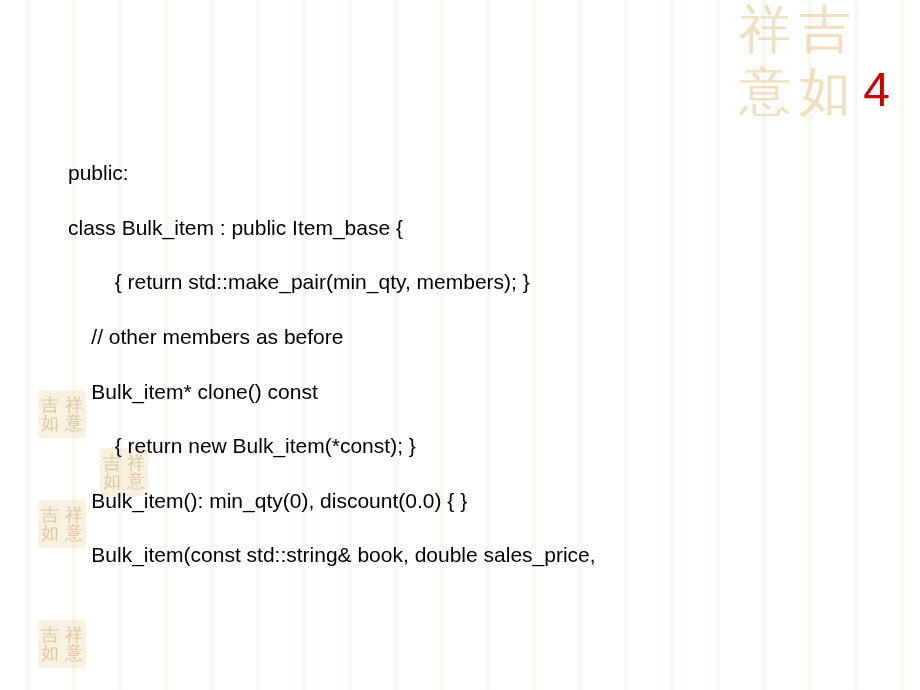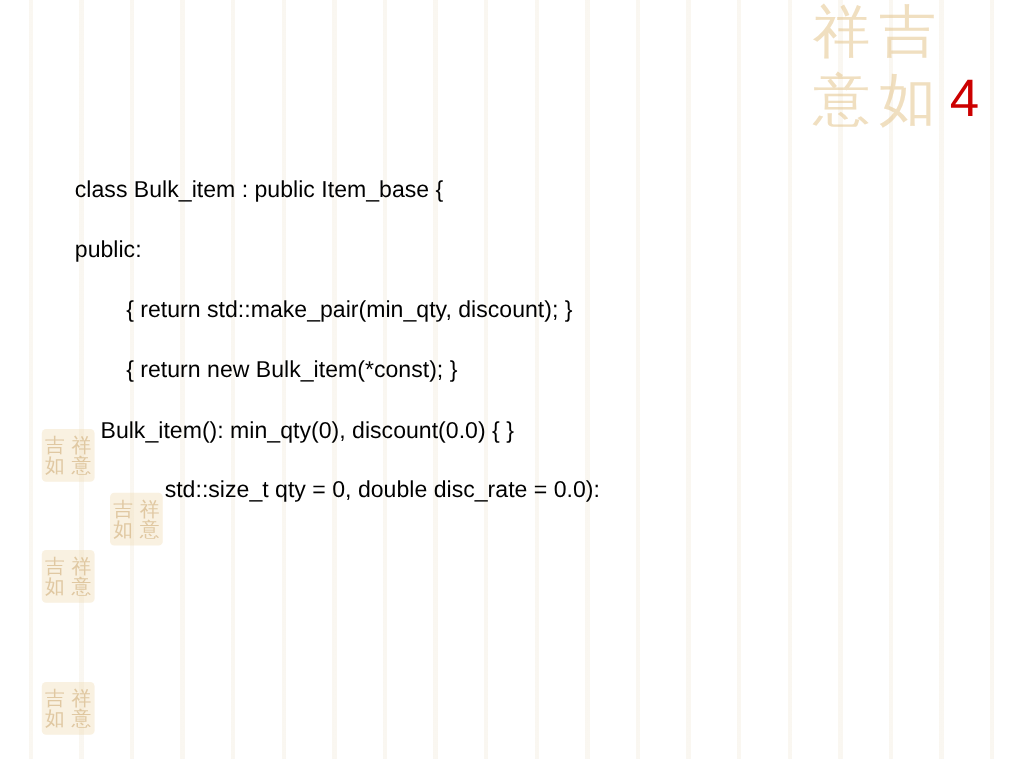--- a/index.html
+++ b/index.html
@@ -125,26 +125,28 @@
     <span>意</span>
 </div>
 <div class="seal-small s4">
   <span>吉</span>
     <span>祥</span>
   <span>如</span>
     <span>意</span>
 </div>
 
 <div class="code">
+<div>public:</div>
 <div>class Bulk_item : public Item_base {</div>
-<div>public:</div>
-<div>        { return std::make_pair(min_qty, discount); }</div>
+<div>        { return std::make_pair(min_qty, members); }</div>
+<div>    // other members as before</div>
+<div>    Bulk_item* clone() const </div>
 <div>        { return new Bulk_item(*const); }</div>
 <div>    Bulk_item(): min_qty(0), discount(0.0) { }</div>
-<div>              std::size_t qty = 0, double disc_rate = 0.0):</div>
+<div>    Bulk_item(const std::string&amp; book, double sales_price,</div>
 
 
 <div></div>
 
 
 
 
 
 
 </div>

